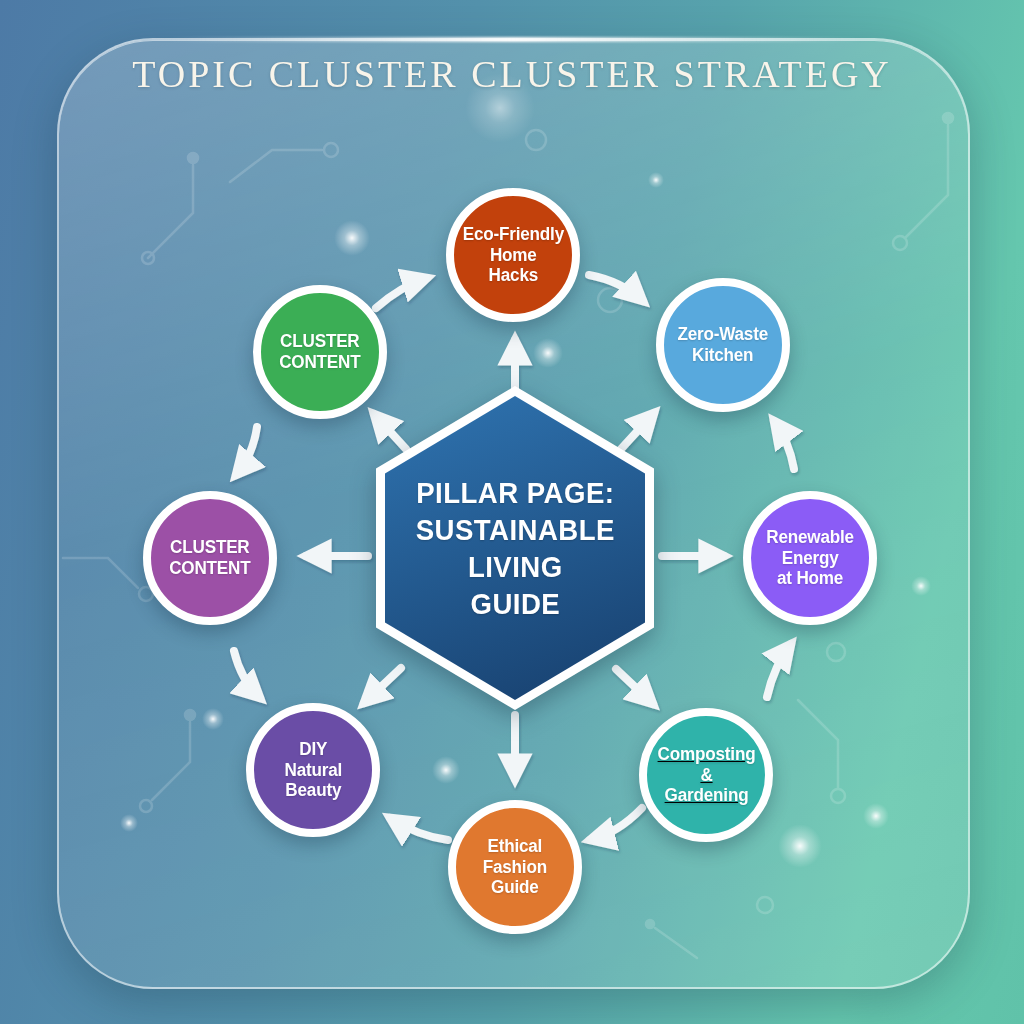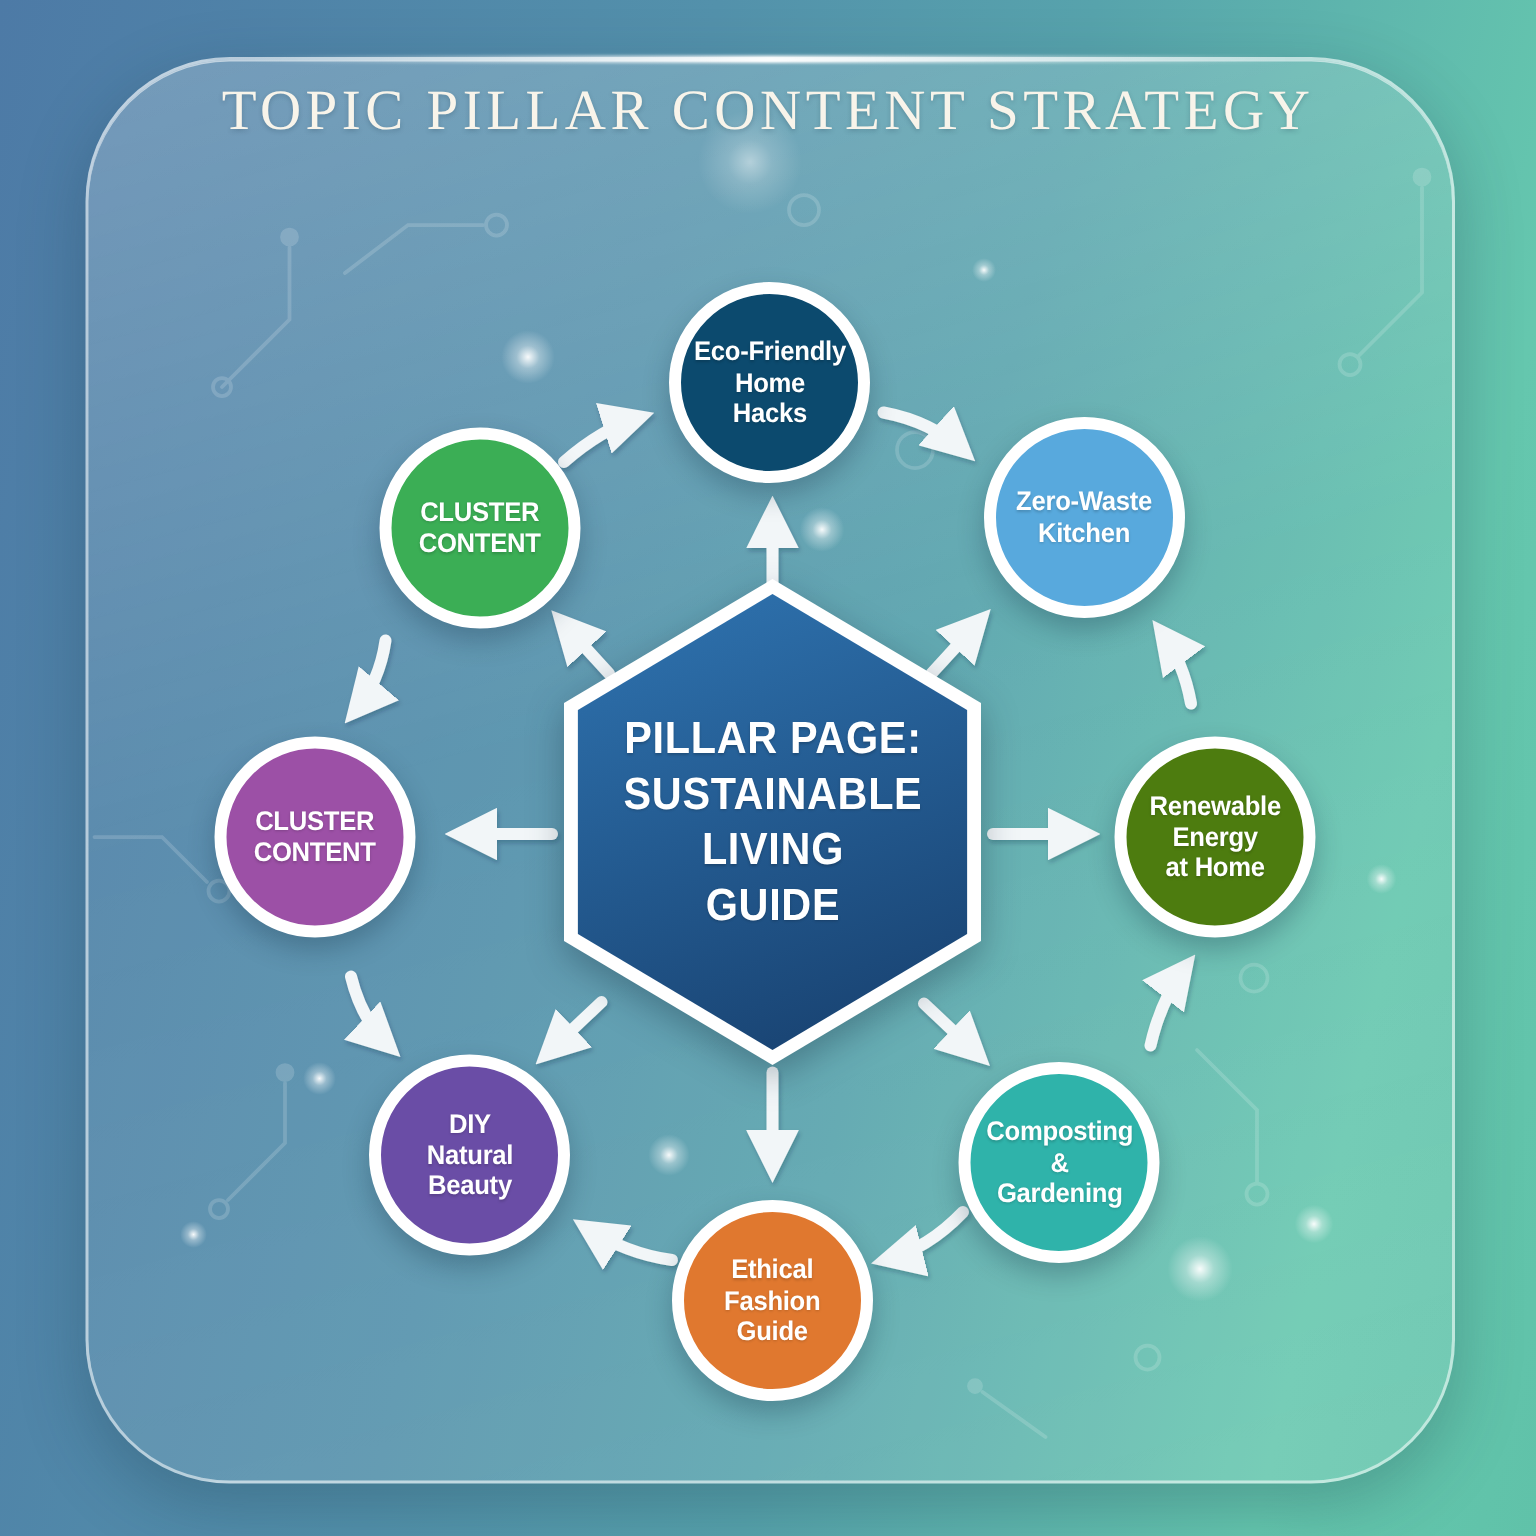--- a/index.html
+++ b/index.html
@@ -101,21 +101,21 @@
   <div class="sparkle s3"></div>
   <div class="sparkle s4"></div>
   <div class="sparkle s5"></div>
   <div class="sparkle s6"></div>
   <div class="sparkle s7"></div>
   <div class="sparkle s8"></div>
   <div class="sparkle s9"></div>
   <div class="sparkle s10"></div>
 </div>
 
-<h1 class="title">TOPIC PILLAR CONTENT STRATEGY</h1>
+<h1 class="title">TOPIC CLUSTER CLUSTER STRATEGY</h1>
 
 <svg class="layer" width="1024" height="1024">
   <defs>
     <marker id="ah" markerWidth="4.4" markerHeight="4.4" refX="3.2" refY="2.2" orient="auto">
       <path d="M0,0 L4.4,2.2 L0,4.4 Z" fill="#f2f6f8"></path>
     </marker>
     <filter id="as" x="-20%" y="-20%" width="140%" height="140%">
       <feDropShadow dx="1" dy="2" stdDeviation="1.5" flood-color="#0a2338" flood-opacity="0.25"></feDropShadow>
     </filter>
   </defs>
@@ -144,35 +144,35 @@
 <div class="hex-wrap">
   <div class="hex-outer"></div>
   <div class="hex-inner" style="background: linear-gradient(160deg, rgb(47, 116, 177), rgb(23, 63, 109));">
     <div class="hex-label">PILLAR PAGE:
 SUSTAINABLE
 LIVING
 GUIDE</div>
   </div>
 </div>
 
-<div class="node pos-top" style="background: #0c4a6e;">
+<div class="node pos-top" style="background: #c2410c;">
   <span class="node-label">Eco-Friendly
 Home
 Hacks</span>
 </div>
 <div class="node pos-top-right" style="background: rgb(88, 169, 221); align-items: center;">
   <span class="node-label">Zero-Waste
 Kitchen</span>
 </div>
-<div class="node pos-right" style="background: #4d7c0f;">
+<div class="node pos-right" style="background: #8b5cf6;">
   <span class="node-label">Renewable
 Energy
 at Home</span>
 </div>
-<div class="node pos-bottom-right" style="background: rgb(47, 179, 170);">
+<div class="node pos-bottom-right" style="background: rgb(47, 179, 170); text-decoration: underline;">
   <span class="node-label">Composting
 &amp;
 Gardening</span>
 </div>
 <div class="node pos-bottom" style="background: rgb(224, 120, 47);">
   <span class="node-label">Ethical
 Fashion
 Guide</span>
 </div>
 <div class="node pos-bottom-left" style="background: rgb(106, 77, 166);">

